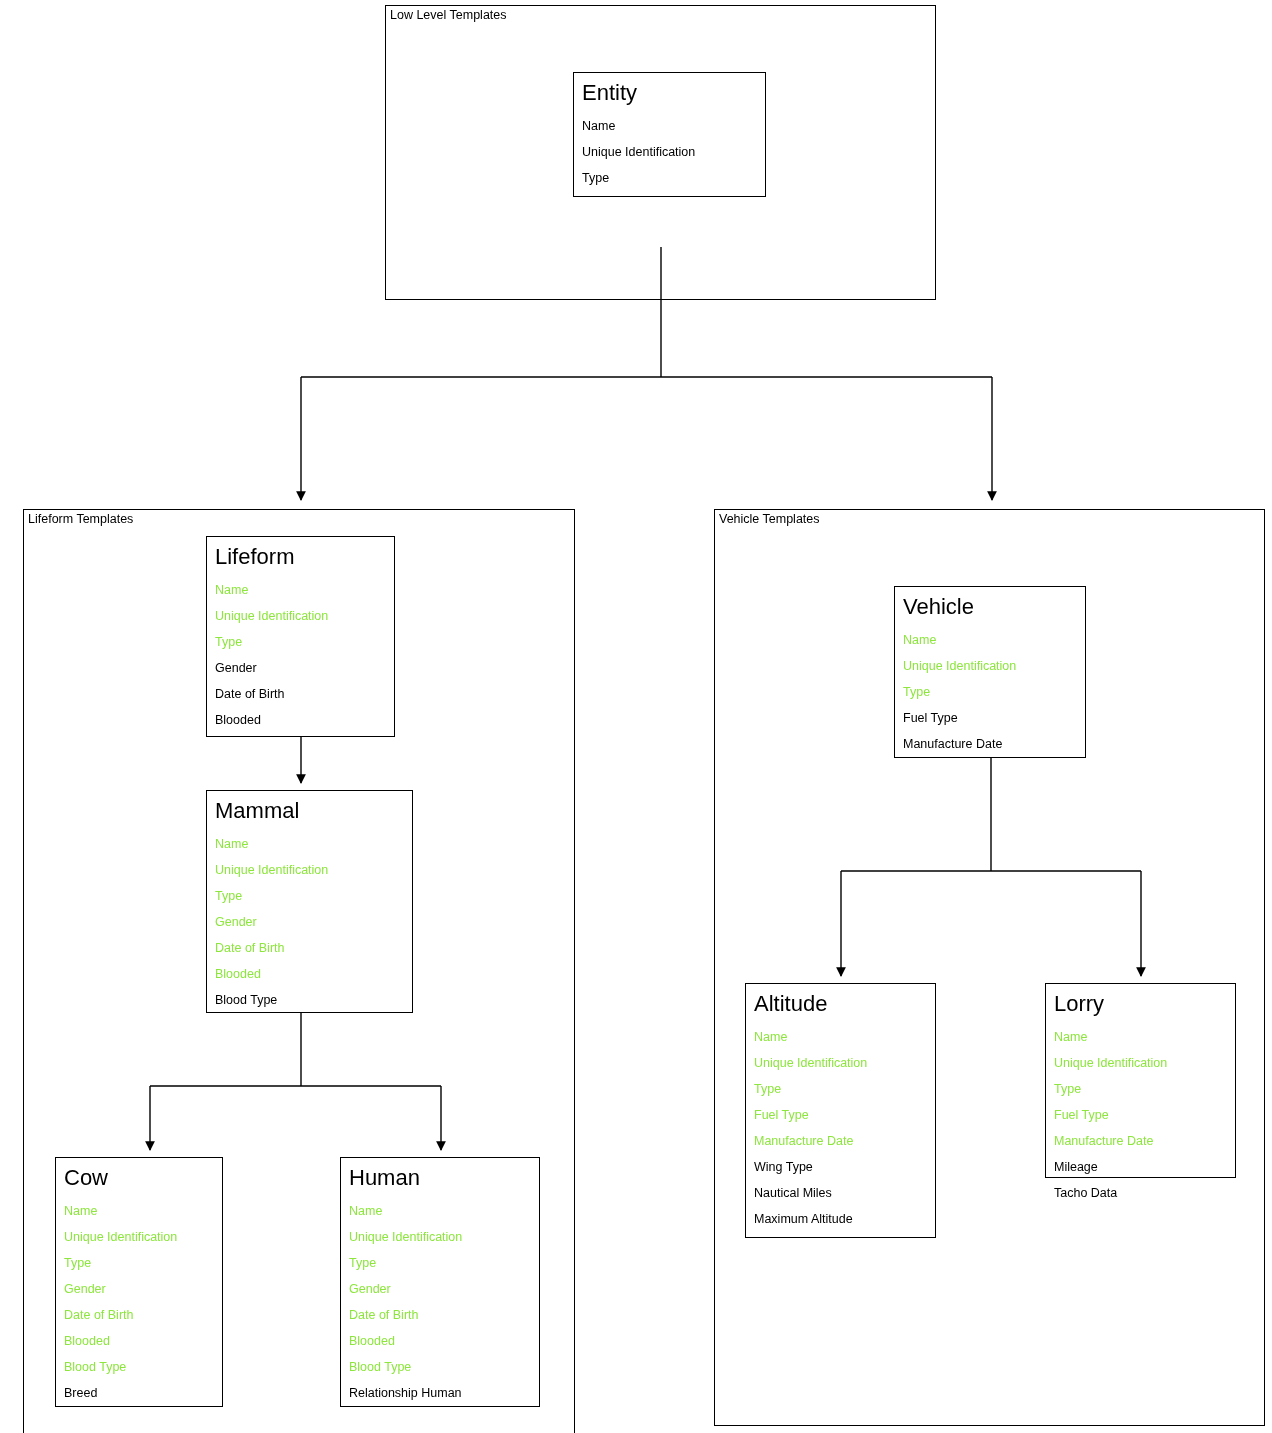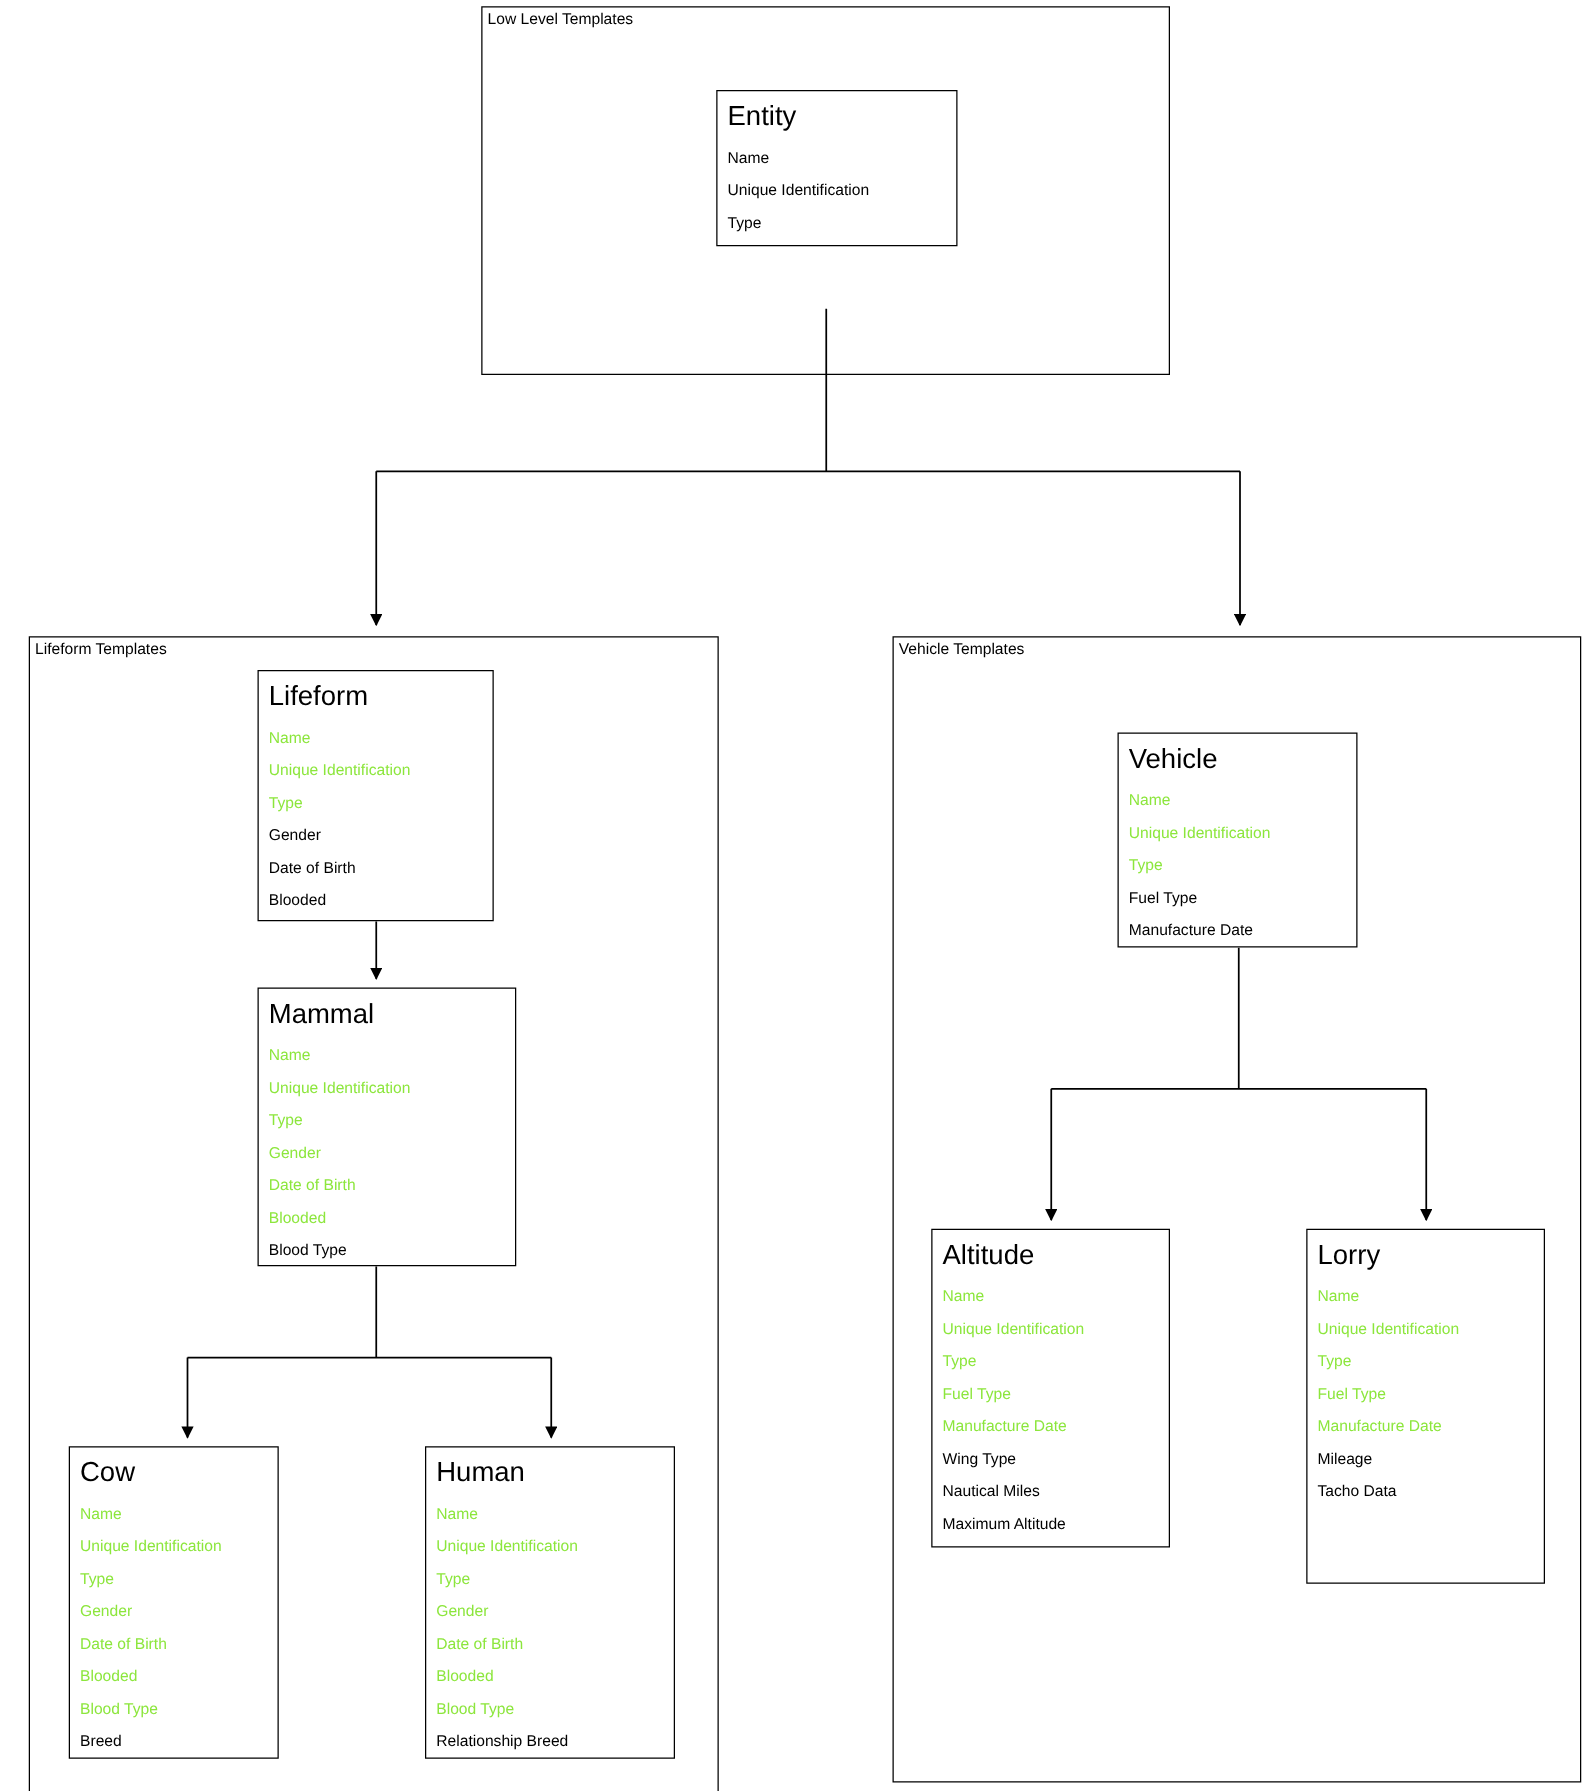--- a/index.html
+++ b/index.html
@@ -144,21 +144,21 @@
 
   <div class="entity-box" style="left:340px; top:1157px; width:200px; height:250px;">
     <div class="entity-title">Human</div>
     <div class="attr inherited">Name</div>
     <div class="attr inherited">Unique Identification</div>
     <div class="attr inherited">Type</div>
     <div class="attr inherited">Gender</div>
     <div class="attr inherited">Date of Birth</div>
     <div class="attr inherited">Blooded</div>
     <div class="attr inherited">Blood Type</div>
-    <div class="attr">Relationship Breed</div>
+    <div class="attr">Relationship Human</div>
   </div>
 
   <div class="container-box" style="left:714px; top:509px; width:551px; height:917px;">
     <span class="container-label">Vehicle Templates</span>
   </div>
 
   <div class="entity-box" style="left:894px; top:586px; width:192px; height:172px;">
     <div class="entity-title">Vehicle</div>
     <div class="attr inherited">Name</div>
     <div class="attr inherited">Unique Identification</div>
@@ -172,21 +172,21 @@
     <div class="attr inherited">Name</div>
     <div class="attr inherited">Unique Identification</div>
     <div class="attr inherited">Type</div>
     <div class="attr inherited">Fuel Type</div>
     <div class="attr inherited">Manufacture Date</div>
     <div class="attr">Wing Type</div>
     <div class="attr">Nautical Miles</div>
     <div class="attr">Maximum Altitude</div>
   </div>
 
-  <div class="entity-box" style="left:1045px; top:983px; width:191px; height:284px;">
+  <div class="entity-box" style="left:1045px; top:983px; width:191px; height:195px;">
     <div class="entity-title">Lorry</div>
     <div class="attr inherited">Name</div>
     <div class="attr inherited">Unique Identification</div>
     <div class="attr inherited">Type</div>
     <div class="attr inherited">Fuel Type</div>
     <div class="attr inherited">Manufacture Date</div>
     <div class="attr">Mileage</div>
     <div class="attr">Tacho Data</div>
   </div>
 

